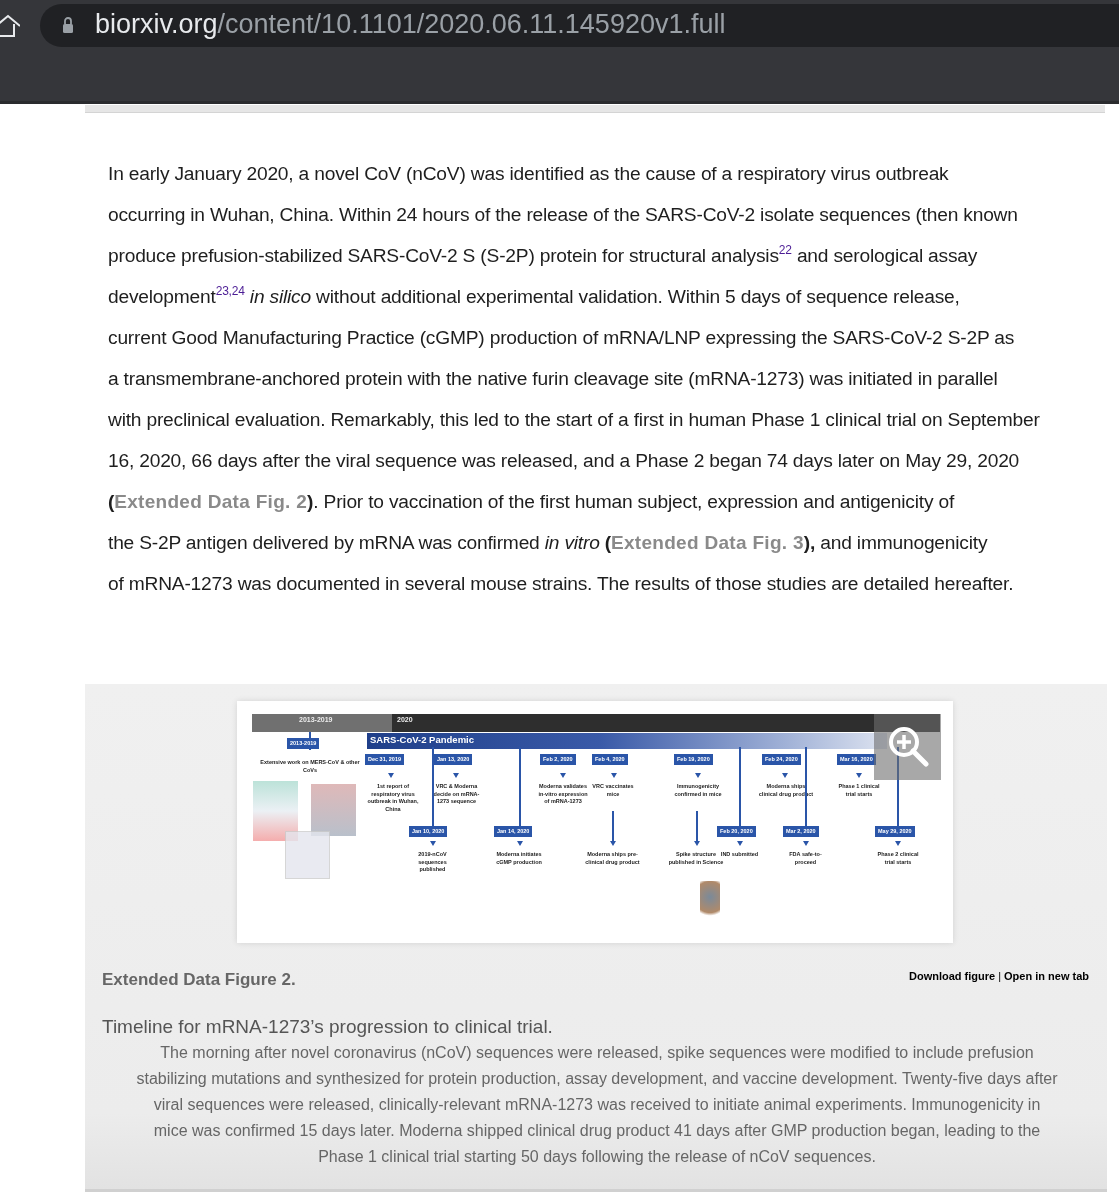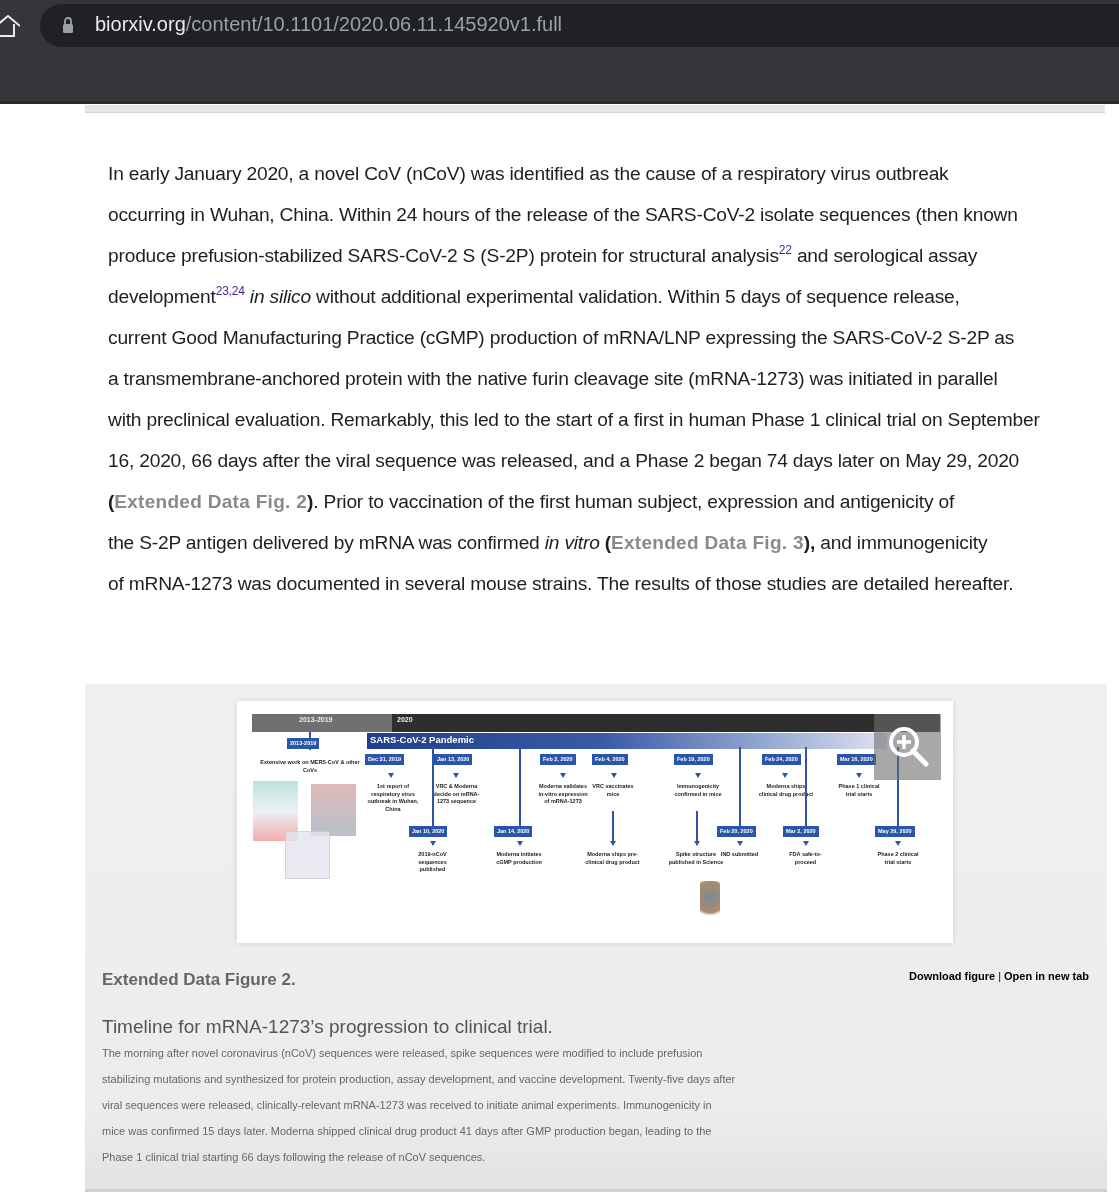--- a/index.html
+++ b/index.html
@@ -5,21 +5,21 @@
   * { box-sizing: border-box; margin: 0; padding: 0; }
   html, body { width: 1119px; height: 1200px; overflow: hidden; background: #ffffff; }
   body { font-family: "Liberation Sans", sans-serif; position: relative; }
 
   
   .chrome { position: absolute; left: 0; top: 0; width: 1119px; height: 104px; background: #35363a; }
   .chrome-bottom { position: absolute; left: 0; top: 101px; width: 1119px; height: 3px; background: #2a2b2e; }
   .home-icon { position: absolute; left: 0; top: 14px; width: 20px; height: 24px; }
   .omnibox { position: absolute; left: 40px; top: 4px; width: 1100px; height: 43px; background: #202124; border-radius: 22px; }
   .lock-icon { position: absolute; left: 62px; top: 16px; width: 12px; height: 18px; }
-  .url { position: absolute; left: 95px; top: 11px; font-size: 20px; line-height: 26px; white-space: nowrap; }
+  .url { position: absolute; left: 95px; top: 11px; font-size: 27px; line-height: 26px; white-space: nowrap; }
   .url .host { color: #e8eaed; }
   .url .path { color: #9aa0a6; }
 
   
   .page-rule { position: absolute; left: 85px; top: 105px; width: 1020px; height: 8px; background: #e6e6e6; border-bottom: 1px solid #d4d4d4; }
 
   .body-text { position: absolute; left: 108px; top: 153px; width: 1000px; font-family: "Liberation Sans", sans-serif; font-size: 19.2px; line-height: 41px; color: #1e1e1e; letter-spacing: -0.2px; }
   .line { display: block; white-space: nowrap; height: 41px; }
   .ref-sup { color: #4c1d95; font-size: 12px; vertical-align: 8px; line-height: 0; }
   .ref-link { color: #8a8a8a; font-weight: bold; font-size: 19px; letter-spacing: 0.3px; }
@@ -43,21 +43,21 @@
   .journal-c { position: absolute; left: 48px; top: 130px; width: 45px; height: 48px; background: #e4e6ee; border: 1px solid #ccc; opacity: 0.8; }
   .protein { position: absolute; left: 463px; top: 180px; width: 20px; height: 40px; background: radial-gradient(circle at 50% 40%, #7a8a9a, #b08a6a 60%, transparent 72%); }
 
   .zoom-overlay { position: absolute; left: 874px; top: 714px; width: 67px; height: 66px; background: rgba(110,110,110,0.6); }
   .zoom-icon { position: absolute; left: 12px; top: 10px; width: 44px; height: 44px; }
 
   .fig-title { position: absolute; left: 102px; top: 970px; font-size: 17px; font-weight: bold; color: #666; }
   .fig-links { position: absolute; right: 30px; top: 970px; font-size: 11px; font-weight: bold; color: #000000; white-space: nowrap; }
   .fig-links .sep { font-weight: normal; margin: 0 3px; }
   .fig-sub { position: absolute; left: 102px; top: 1016px; font-size: 19px; color: #555; }
-  .fig-caption { position: absolute; left: 102px; top: 1040px; width: 990px; font-size: 11px; line-height: 26px; color: #666; }
+  .fig-caption { position: absolute; left: 102px; top: 1040px; width: 990px; font-size: 16px; line-height: 26px; color: #666; text-align: center; }
   .cap-line { display: block; white-space: nowrap; }
 </style>
 </head>
 <body>
 
 <div class="chrome">
   <svg class="home-icon" viewBox="0 0 20 24">
     <path d="M-4 12 L8 2 L20 12 M14 10 V22 H-2 V10" fill="none" stroke="#e8eaed" stroke-width="2"></path>
   </svg>
   <div class="omnibox"></div>
@@ -180,14 +180,14 @@
 <div class="fig-title">Extended Data Figure 2.</div>
 <div class="fig-links">
   <span>Download figure</span><span class="sep">|</span><span>Open in new tab</span>
 </div>
 <div class="fig-sub">Timeline for mRNA-1273’s progression to clinical trial.</div>
 <div class="fig-caption">
   <span class="cap-line">The morning after novel coronavirus (nCoV) sequences were released, spike sequences were modified to include prefusion</span>
   <span class="cap-line">stabilizing mutations and synthesized for protein production, assay development, and vaccine development. Twenty-five days after</span>
   <span class="cap-line">viral sequences were released, clinically-relevant mRNA-1273 was received to initiate animal experiments. Immunogenicity in</span>
   <span class="cap-line">mice was confirmed 15 days later. Moderna shipped clinical drug product 41 days after GMP production began, leading to the</span>
-  <span class="cap-line">Phase 1 clinical trial starting 66 days following the release of nCoV sequences.</span>
+  <span class="cap-line">Phase 1 clinical trial starting 50 days following the release of nCoV sequences.</span>
 </div>
 
 </body></html>

